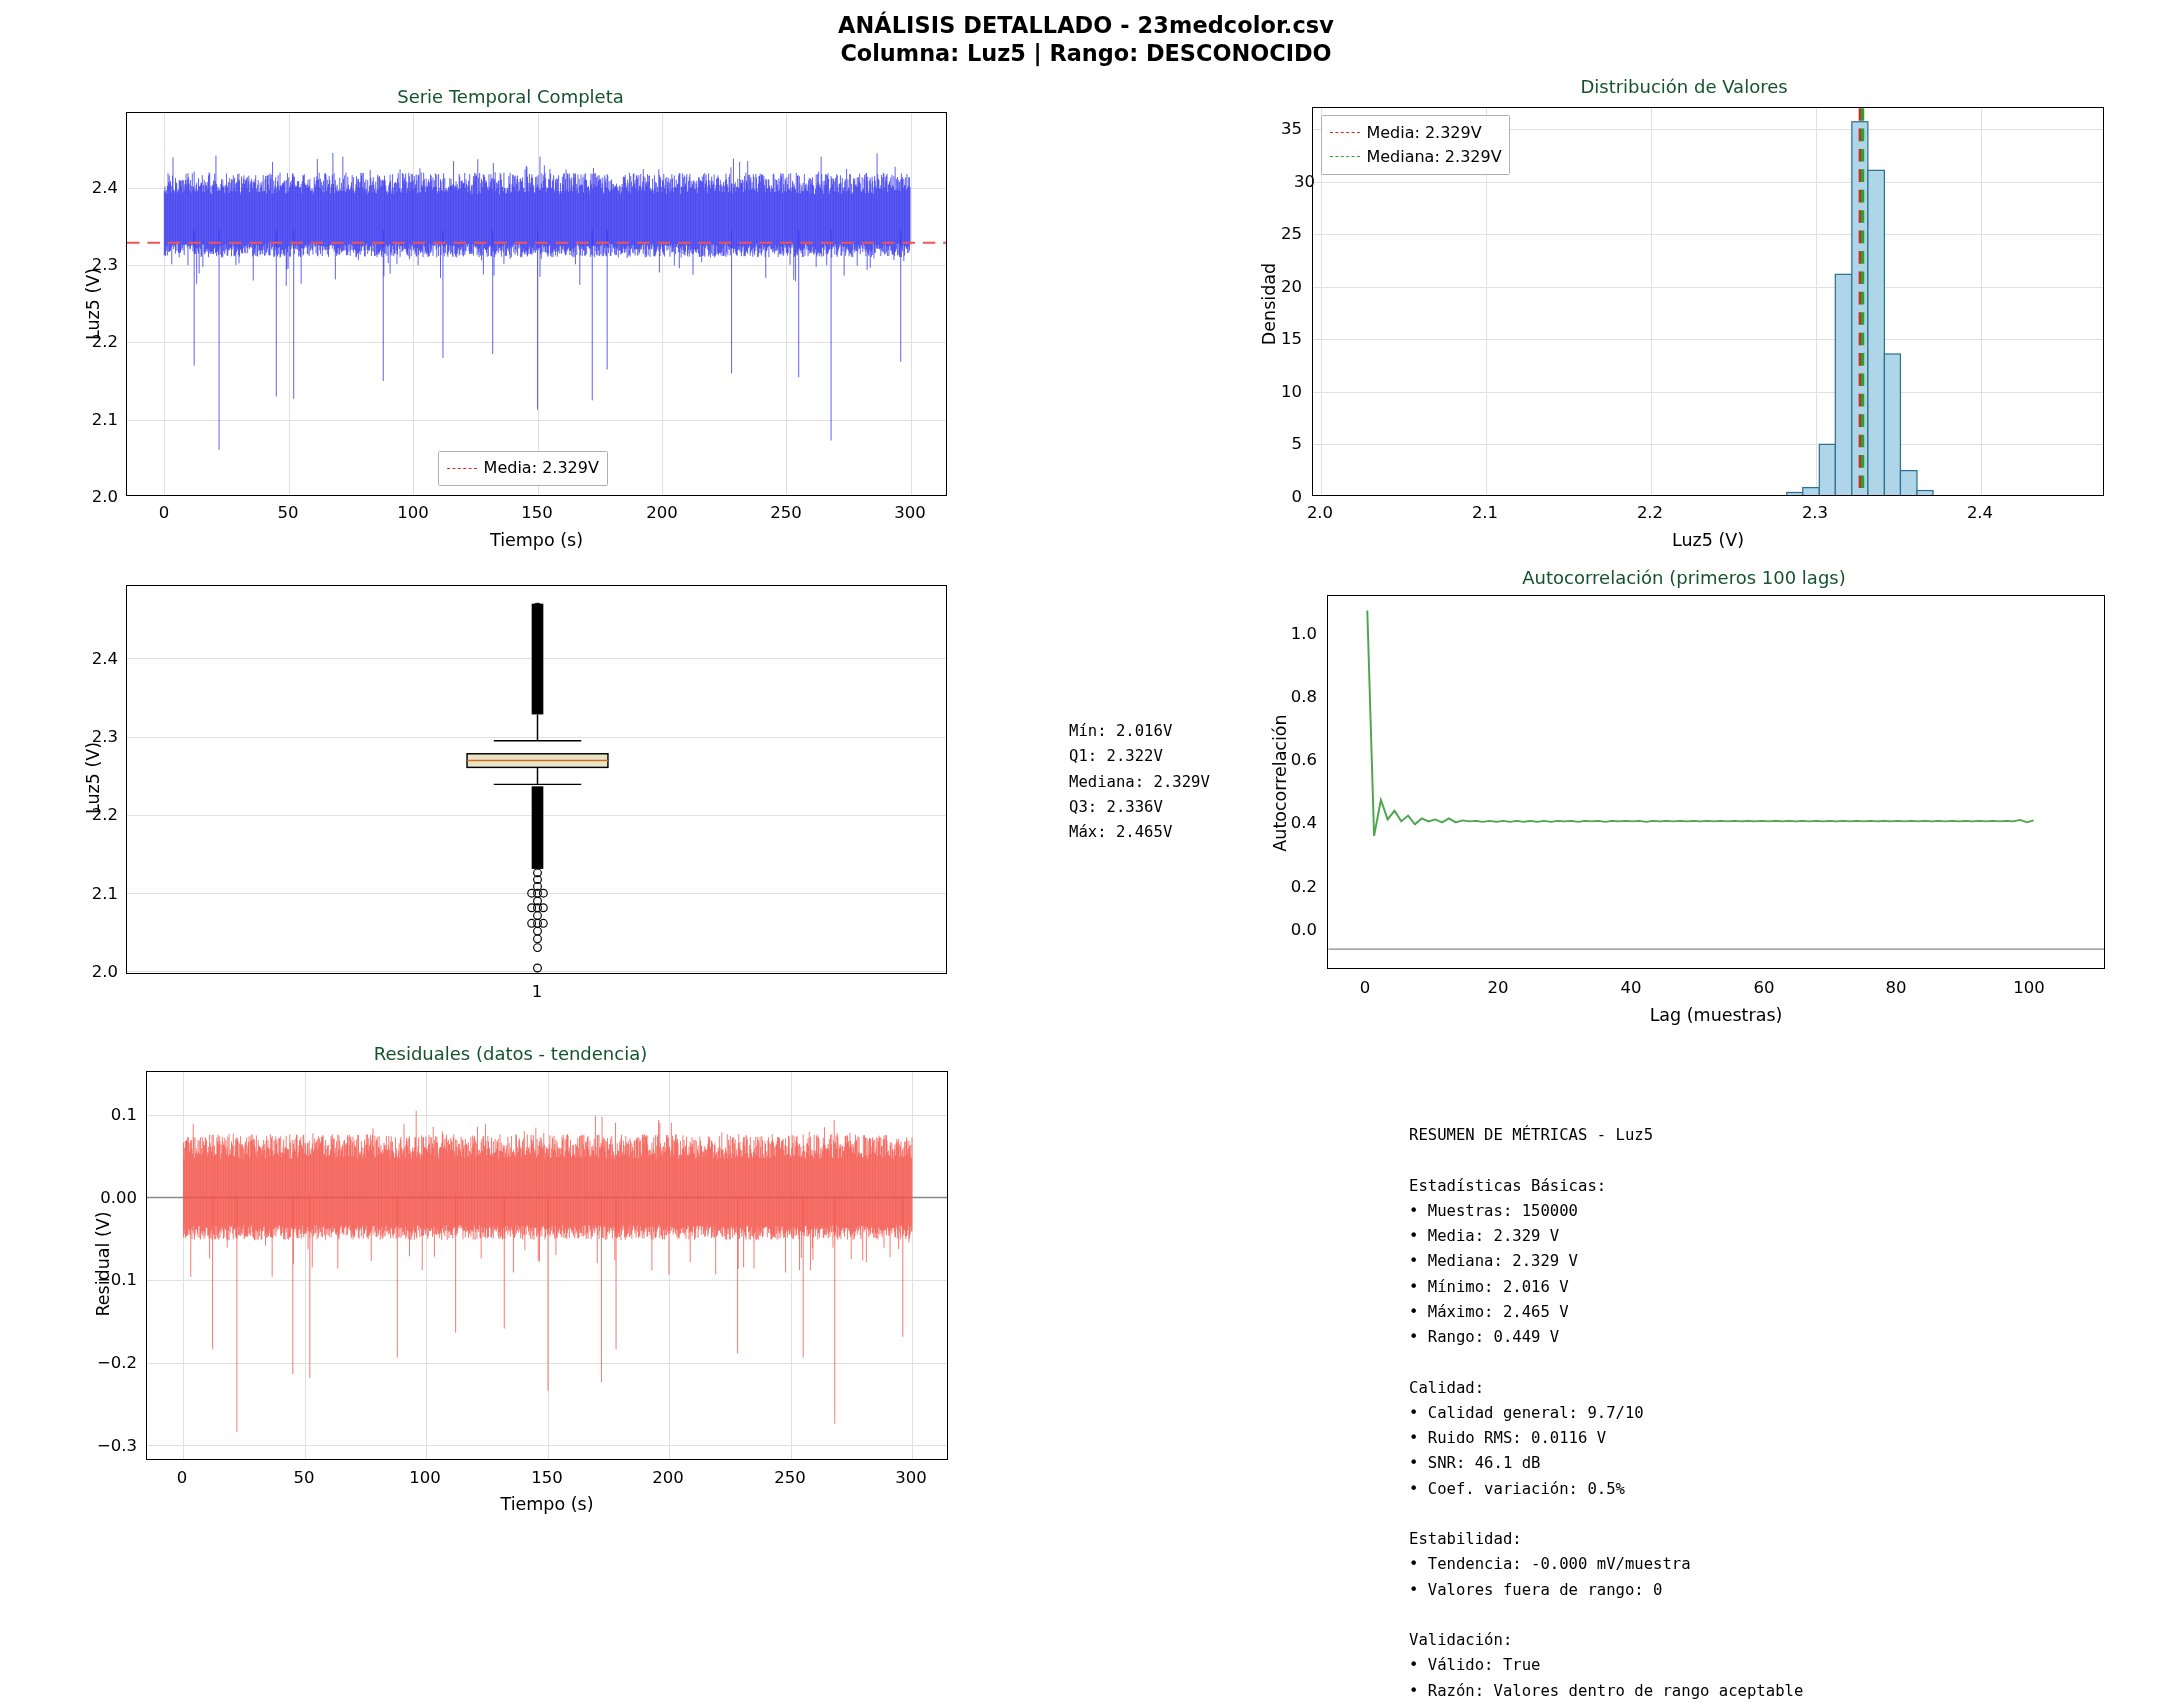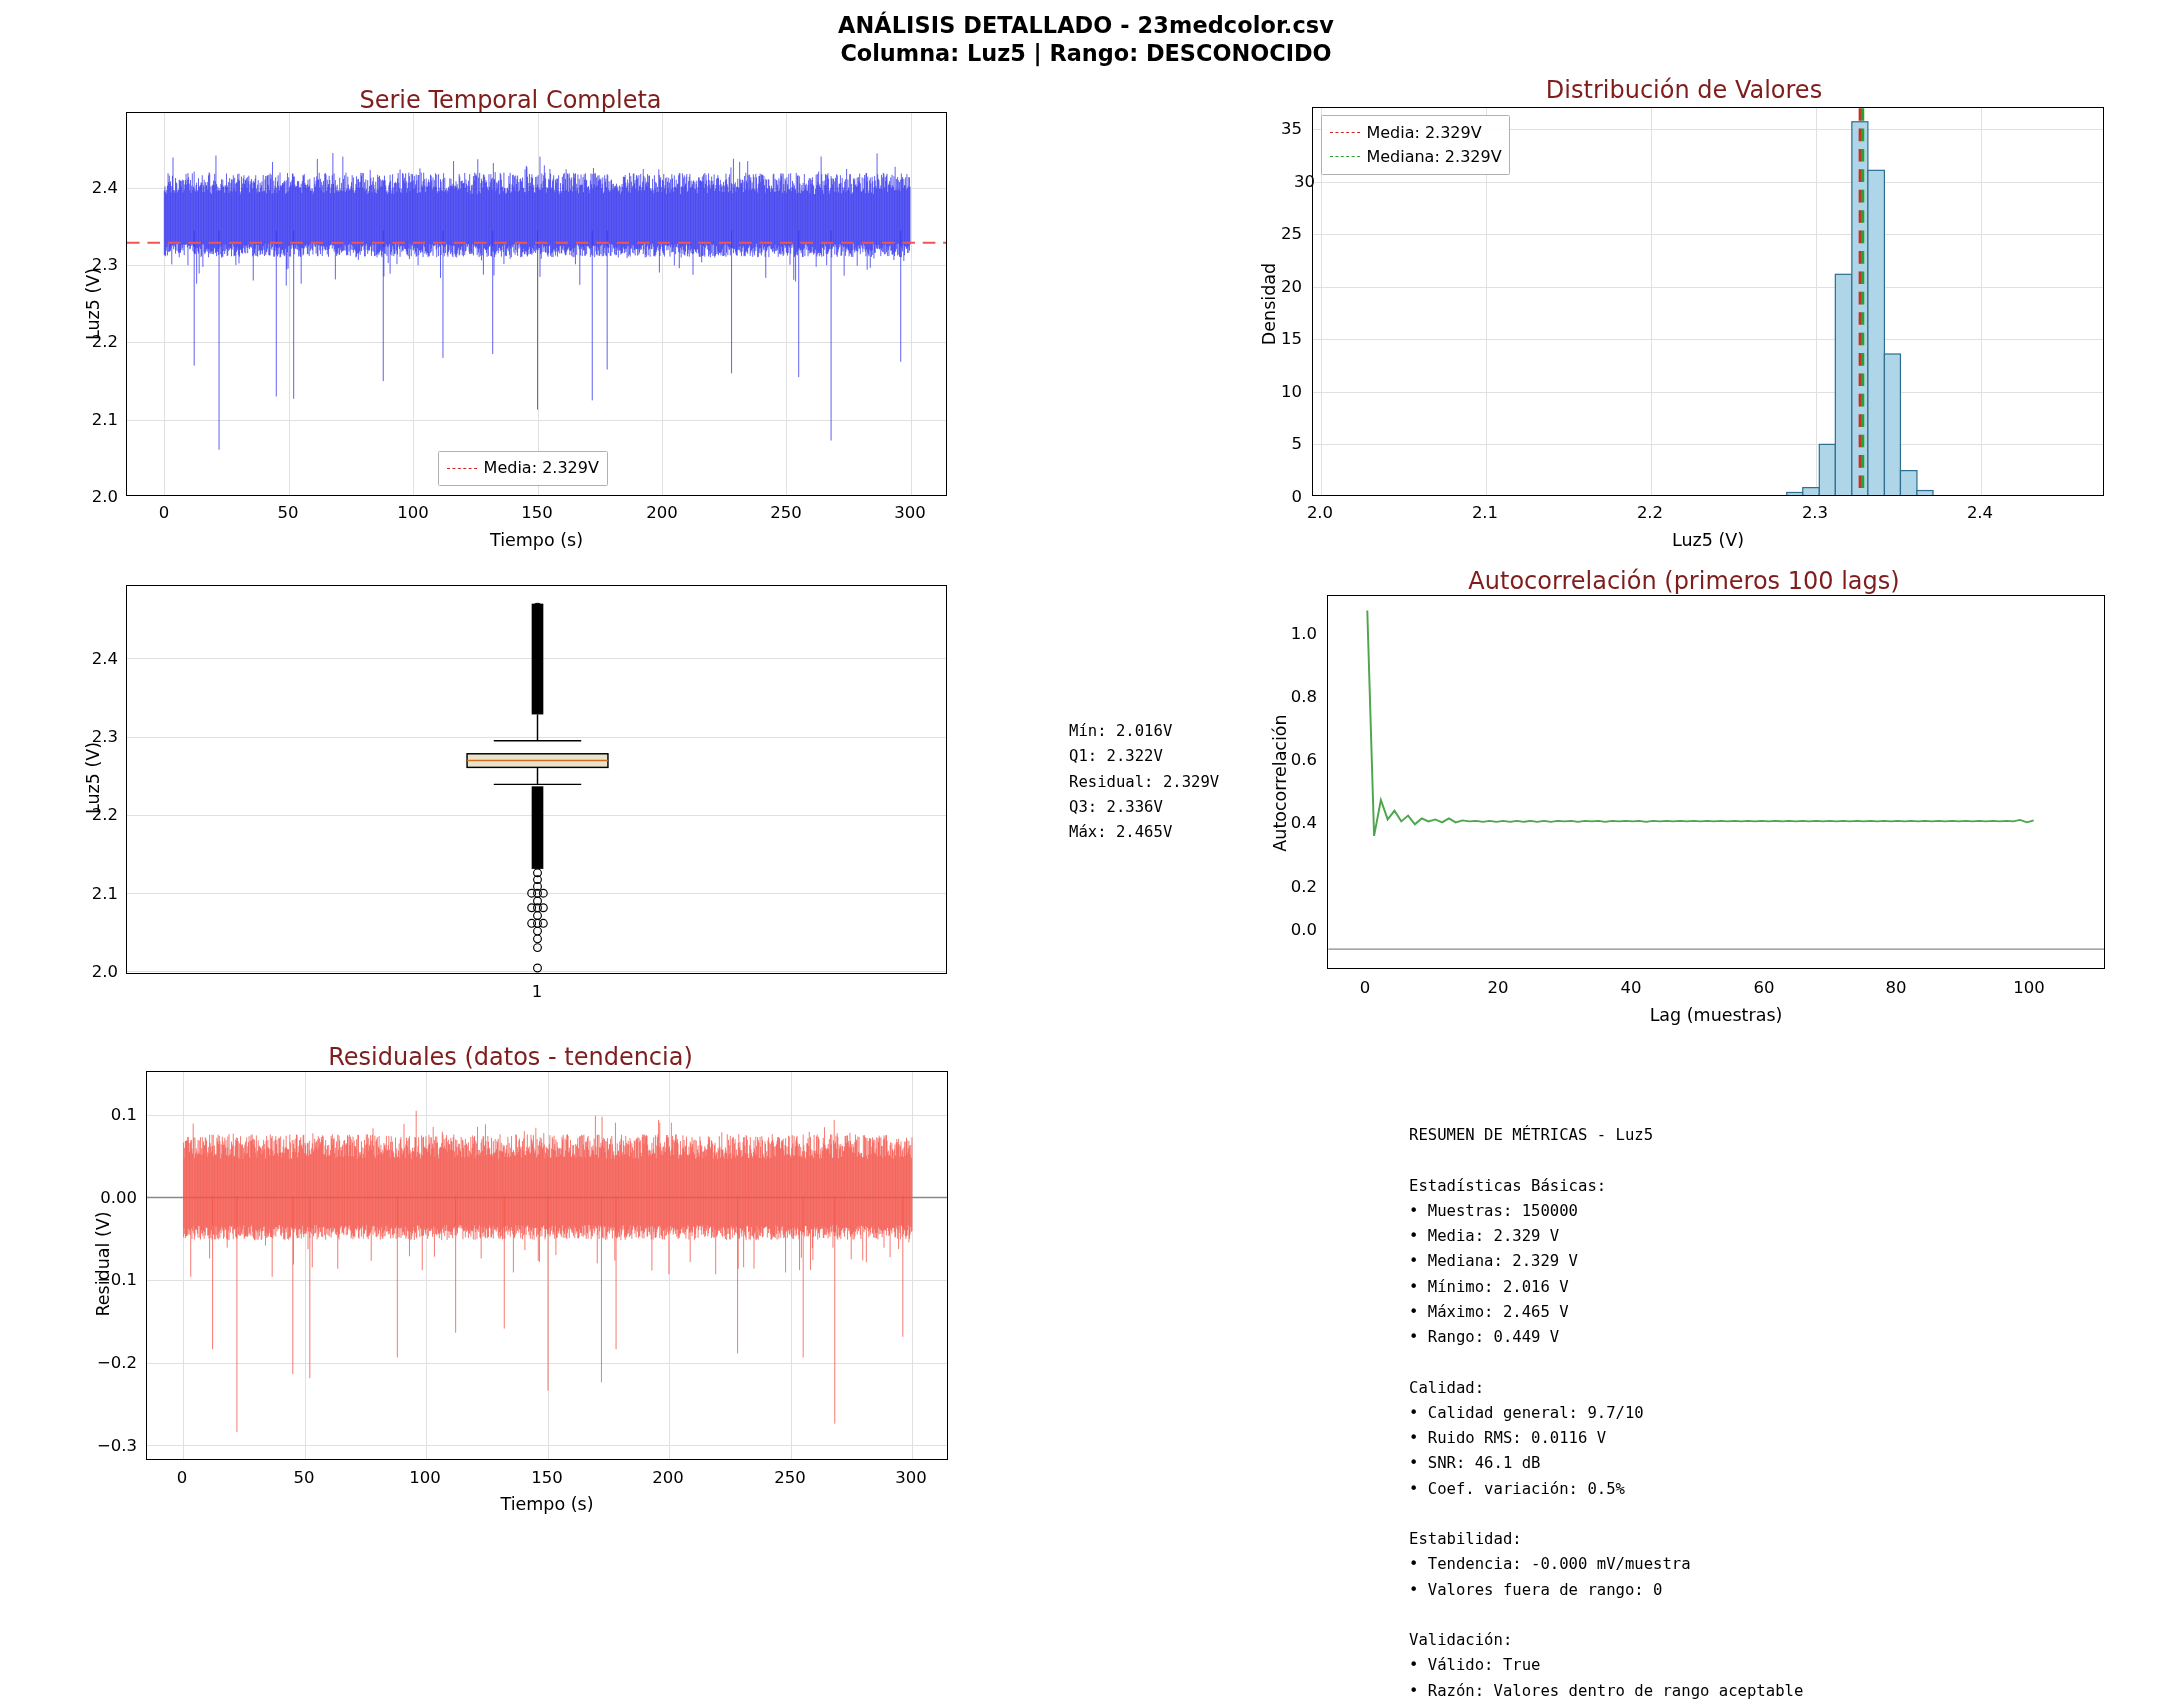--- a/index.html
+++ b/index.html
@@ -35,22 +35,22 @@
   }
 
   
   .panel {
     position: absolute;
   }
   .panel-title {
     position: absolute;
     width: 100%;
     text-align: center;
-    font-size: 24px;
-    color: #7f1d1d;
+    font-size: 18px;
+    color: #14532d;
   }
   .axes {
     position: absolute;
     border: 1px solid #000000;
     background: #ffffff;
     box-sizing: border-box;
     overflow: hidden;
   }
   .grid-h, .grid-v {
     position: absolute;
@@ -324,21 +324,21 @@
   <div class="ytick-label" style="left:0;width:45px;top:265px;">2.2</div>
   <div class="ytick-label" style="left:0;width:45px;top:187px;">2.3</div>
   <div class="ytick-label" style="left:0;width:45px;top:109px;">2.4</div>
 
   <div class="xtick-label" style="left:464px;top:433px;">1</div>
   <div class="axis-label-y" style="left:-53px;top:219px;width:146px;">Luz5 (V)</div>
 </div>
 
 <div class="stats-side" style="left:1069px; top:719px;">Mín: 2.016V
 Q1: 2.322V
-Residual: 2.329V
+Mediana: 2.329V
 Q3: 2.336V
 Máx: 2.465V</div>
 
 <div class="panel" style="left:1244px; top:559px; width:880px; height:452px;">
   <div class="panel-title" style="top:7.8px;">Autocorrelación (primeros 100 lags)</div>
   <div class="axes" style="left:83px; top:36px; width:778px; height:374px;">
     <svg width="778" height="374" viewBox="0 0 1600 770" style="position:absolute;left:0;top:0;">
       <line x1="0" y1="727" x2="1600" y2="727" stroke="#888888" stroke-width="3"></line>
       <polyline fill="none" stroke="#4ca64c" stroke-width="4" points="80,30 94,494 108,420 122,460 136,442 150,464 164,452 178,470 192,458 206,464 220,460 234,466 248,458 262,466 276,462 290,464 304,463 318,465 332,463 346,465 360,463 374,465 388,463 402,465 416,463 430,465 444,463 458,465 472,463 486,464 500,463 514,465 528,463 542,464 556,463 570,465 584,463 598,464 612,463 626,464 640,463 654,465 668,463 682,464 696,463 710,464 724,463 738,464 752,463 766,464 780,463 794,464 808,463 822,464 836,463 850,464 864,463 878,464 892,463 906,464 920,463 934,464 948,463 962,464 976,463 990,464 1004,463 1018,464 1032,463 1046,464 1060,463 1074,464 1088,463 1102,464 1116,463 1130,464 1144,463 1158,464 1172,463 1186,464 1200,463 1214,464 1228,463 1242,464 1256,463 1270,464 1284,463 1298,464 1312,463 1326,464 1340,463 1354,464 1368,463 1382,464 1396,463 1410,464 1424,461 1438,466 1452,462"></polyline>
     </svg>

